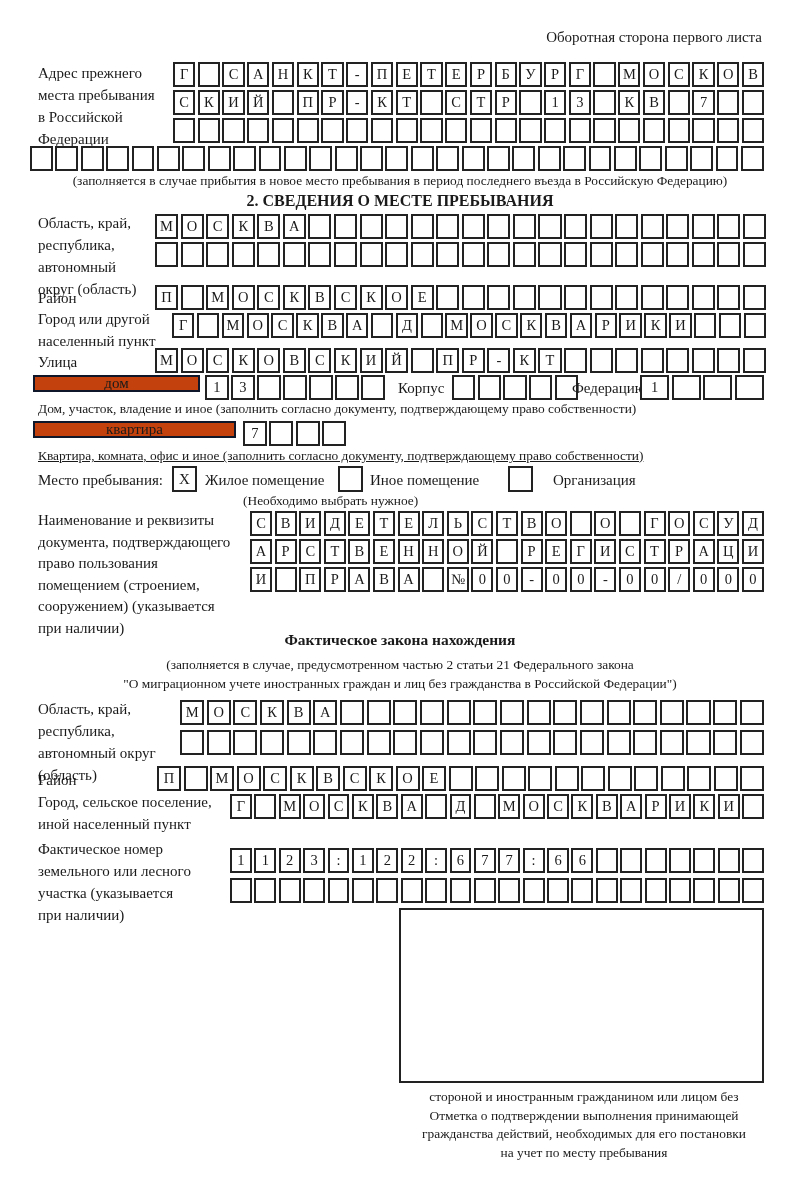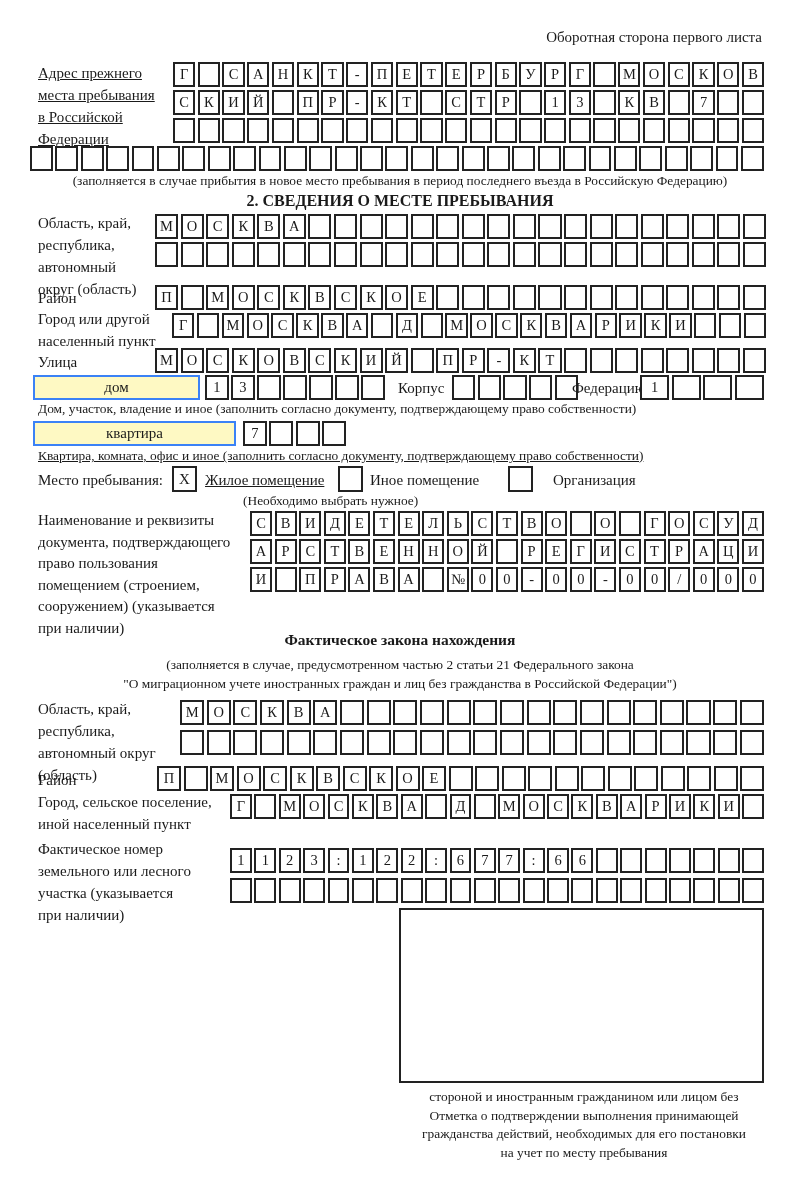--- a/index.html
+++ b/index.html
@@ -6,36 +6,36 @@
   .sheet{position:relative;width:800px;height:1180px;background:#fff;overflow:hidden;
          font-family:"Liberation Serif","DejaVu Serif",serif;color:#1a1a1a;}
   .lbl{position:absolute;font-size:15px;line-height:22px;white-space:nowrap;}
   .note{position:absolute;font-size:13.4px;white-space:nowrap;}
   .center{left:0;width:800px;text-align:center;}
   .heading{position:absolute;font-weight:bold;font-size:16px;}
   .heading2{position:absolute;font-weight:bold;font-size:15.5px;}
   .boxrow{position:absolute;display:flex;gap:2.5px;}
   .cell{flex:1;height:25px;box-sizing:border-box;border:2px solid #222;background:#fff;
         display:flex;align-items:center;justify-content:center;font-size:14.5px;line-height:1;}
-  .widebox{position:absolute;box-sizing:border-box;height:25px;border:2px solid #3b82f6;
-        display:flex;align-items:center;justify-content:center;font-size:15px;background:#fef9c3;}
+  .widebox{position:absolute;box-sizing:border-box;height:17px;border:2px solid #0f172a;
+        display:flex;align-items:center;justify-content:center;font-size:15px;background:#c2410c;}
   .checkbox{position:absolute;width:25px;height:26px;box-sizing:border-box;border:2px solid #222;
         display:flex;align-items:center;justify-content:center;font-size:15px;background:#fff;}
   .stamp{position:absolute;box-sizing:border-box;border:2px solid #222;background:#fff;}
   .caption{position:absolute;text-align:center;font-size:13.4px;line-height:18.5px;}
   .lines div{white-space:nowrap;}
 </style>
 </head>
 <body>
 
 <div class="sheet">
 
   <div class="lbl" style="top:26px;right:38px;">Оборотная сторона первого листа</div>
 
-  <div class="lbl lines" style="top:62px;left:38px;text-decoration:underline;">
+  <div class="lbl lines" style="top:62px;left:38px;">
       <div>Адрес прежнего</div>
       <div>места пребывания</div>
       <div>в Российской</div>
       <div>Федерации</div>
     </div>
   <div class="boxrow" style="top:62px;left:173px;width:591px;">
       <div class="cell">Г</div>
       <div class="cell"></div>
       <div class="cell">С</div>
       <div class="cell">А</div>
@@ -324,21 +324,21 @@
   <div class="boxrow" style="top:421px;left:243px;width:103px;">
       <div class="cell">7</div>
       <div class="cell"></div>
       <div class="cell"></div>
       <div class="cell"></div>
     </div>
   <div class="note" style="top:448px;left:38px;text-decoration:underline;">Квартира, комната, офис и иное (заполнить согласно документу, подтверждающему право собственности)</div>
 
   <div class="lbl" style="top:469px;left:38px;">Место пребывания:</div>
   <div class="checkbox" style="top:466px;left:172px;">X</div>
-  <div class="lbl" style="top:469px;left:205px;text-decoration:underline;">Жилое помещение</div>
+  <div class="lbl" style="top:469px;left:205px;">Жилое помещение</div>
   <div class="checkbox" style="top:466px;left:338px;"></div>
   <div class="lbl" style="top:469px;left:370px;">Иное помещение</div>
   <div class="checkbox" style="top:466px;left:508px;"></div>
   <div class="lbl" style="top:469px;left:553px;">Организация</div>
   <div class="note" style="top:493px;left:243px;">(Необходимо выбрать нужное)</div>
 
   <div class="lbl lines" style="top:510px;left:38px;line-height:21.5px;">
       <div>Наименование и реквизиты</div>
       <div>документа, подтверждающего</div>
       <div>право пользования</div>

